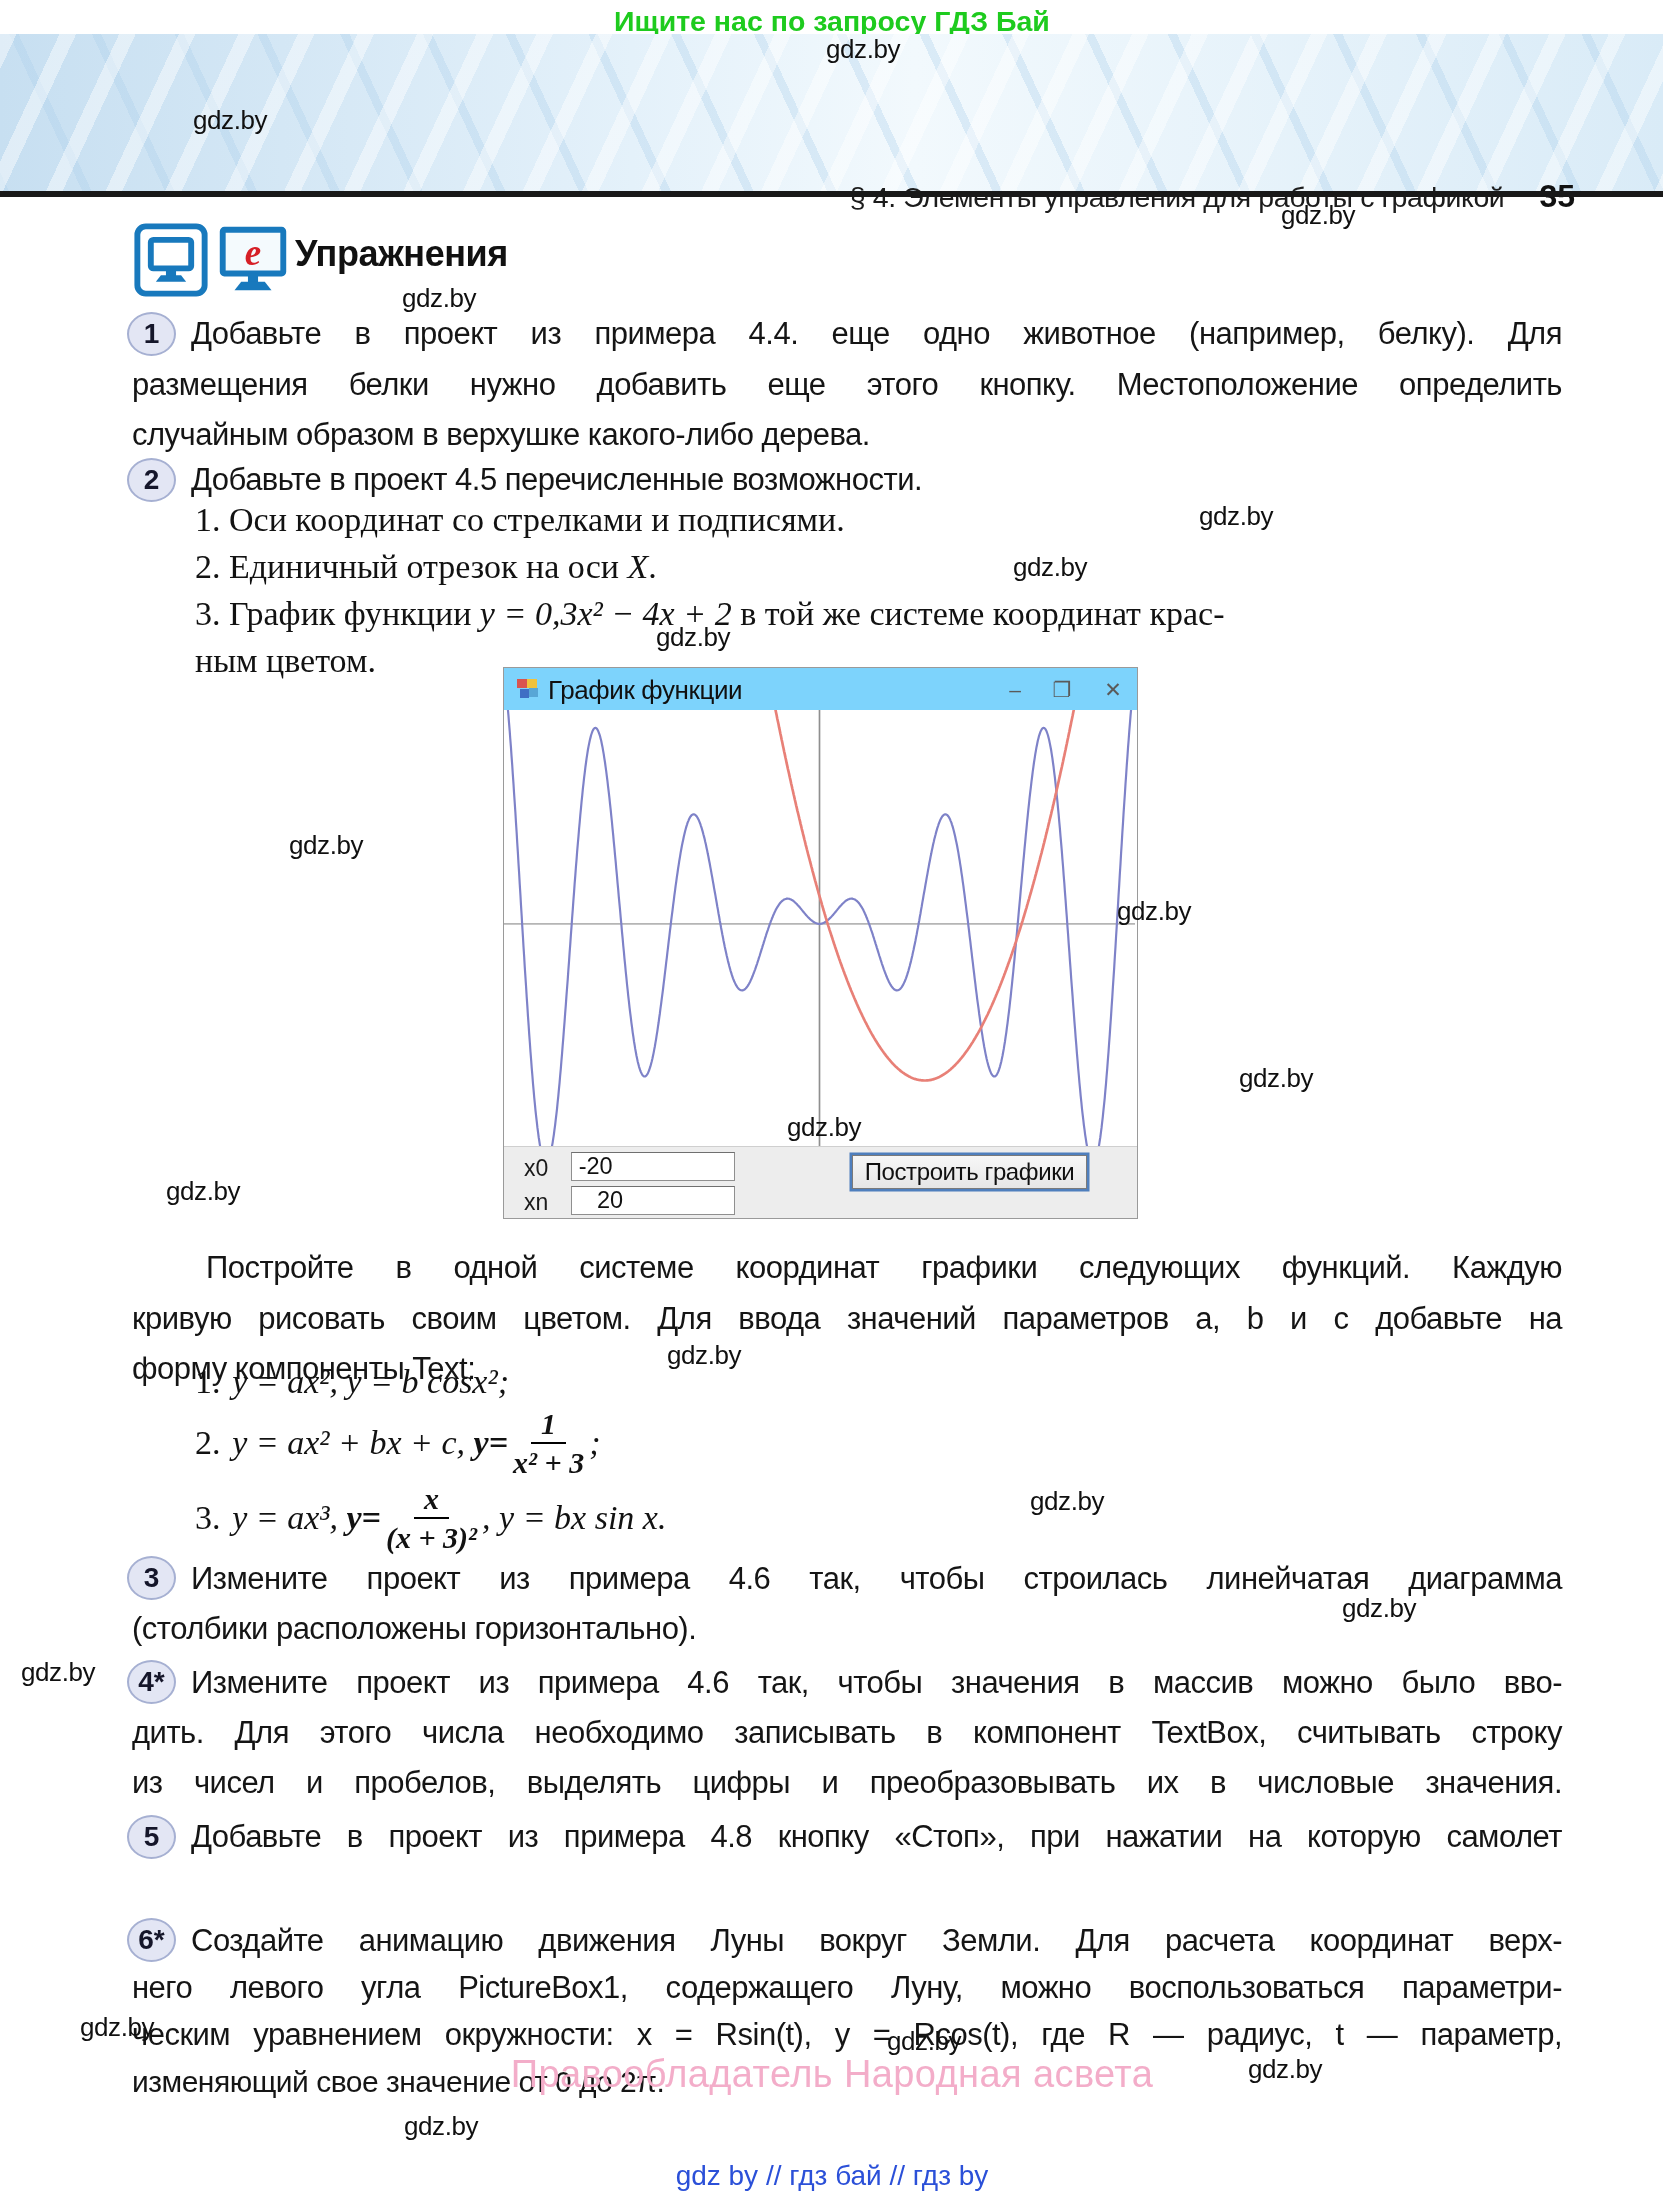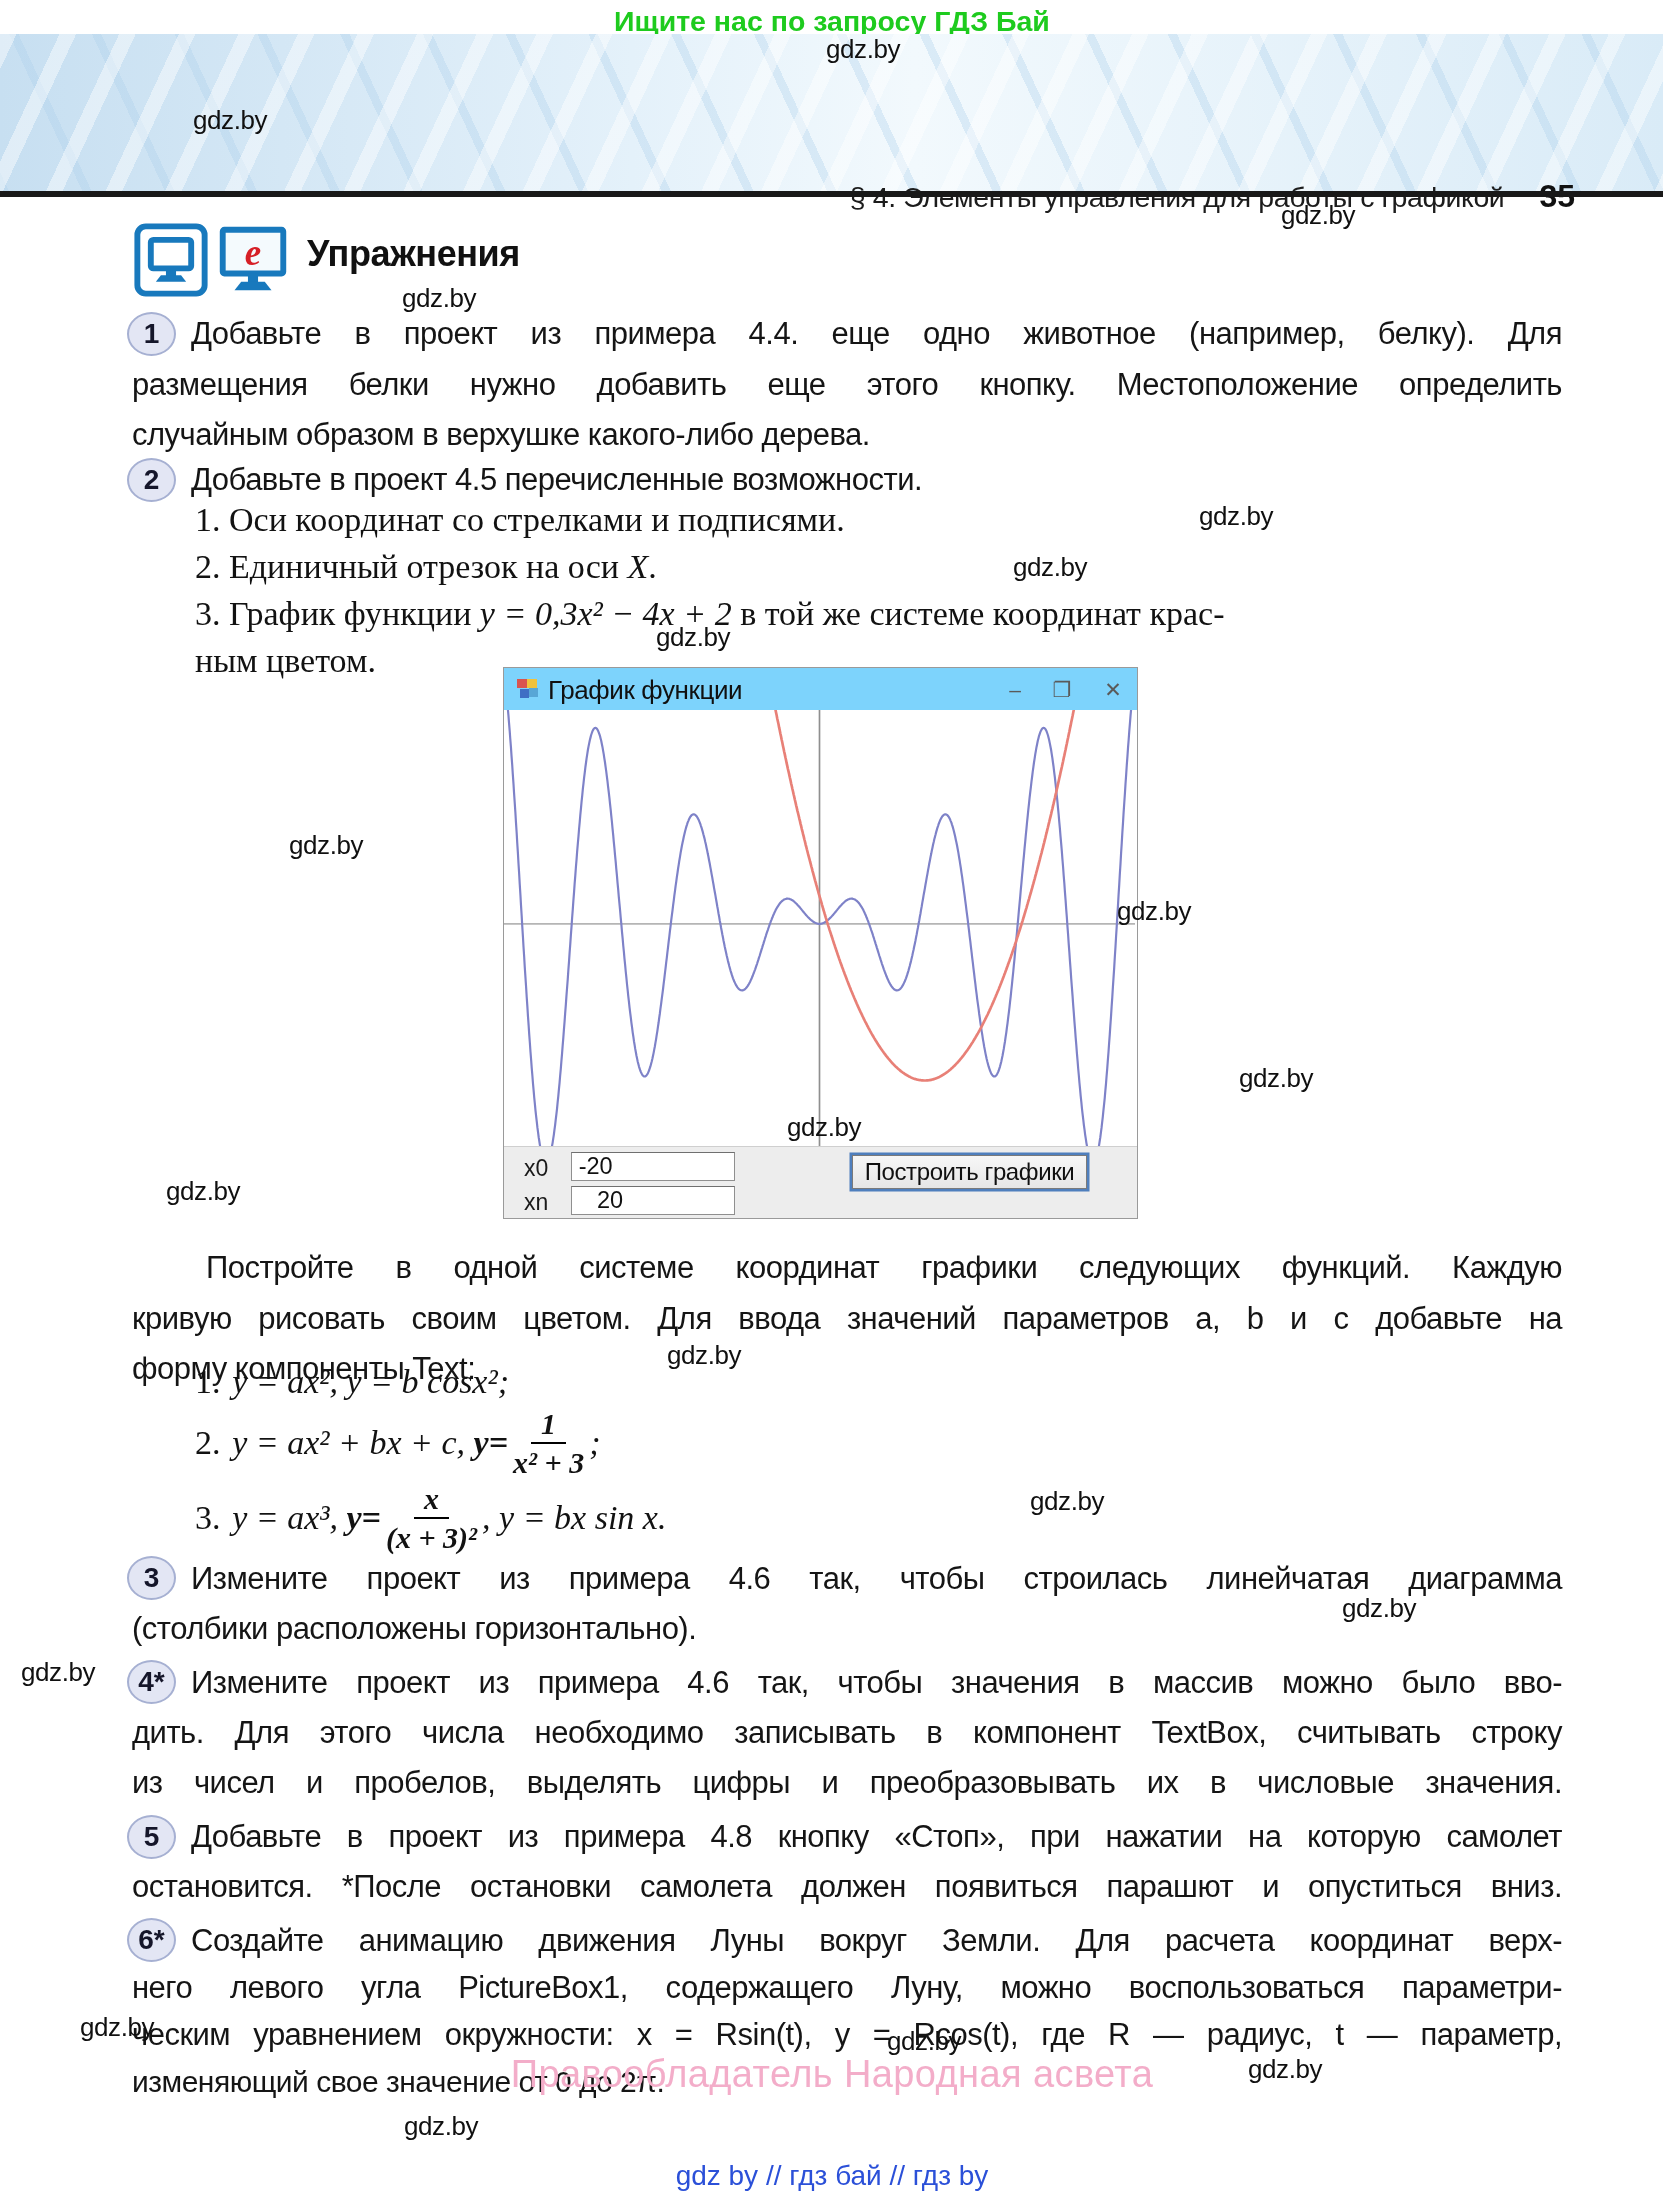--- a/index.html
+++ b/index.html
@@ -16,21 +16,21 @@
             repeating-linear-gradient(115deg, rgba(255,255,255,.45) 0 15px, rgba(255,255,255,0) 15px 54px),
             repeating-linear-gradient(65deg, rgba(173,208,235,.35) 0 8.4px, rgba(255,255,255,0) 8.4px 75px);}
   .hdr{position:absolute;right:89px;top:144px;white-space:nowrap;}
   .hdr .sect{font-size:28.5px;color:#1c1c1c;letter-spacing:-0.4px;}
   .hdr .pnum{font-size:32px;font-weight:bold;margin-left:35px;color:#111;}
   .rule{position:absolute;top:191px;left:0;width:100%;height:5.9px;background:#191919;}
   
   .wm{position:absolute;font-size:26px;color:#101010;letter-spacing:-0.4px;white-space:nowrap;}
   
   .icon-box{position:absolute;width:74px;height:74px;}
-  .h-title{position:absolute;font-size:36px;font-weight:bold;letter-spacing:-0.4px;margin-left:12px;}
+  .h-title{position:absolute;font-size:36px;font-weight:bold;letter-spacing:-0.4px;}
   
   .ln{position:absolute;left:132px;width:1430px;font-size:31px;line-height:37px;
       letter-spacing:-0.5px;color:#151515;}
   .j{text-align:justify;text-align-last:justify;}
   .ind{padding-left:59px;box-sizing:border-box;}
   .ind2{padding-left:74px;box-sizing:border-box;}
   .badge{position:absolute;width:49px;height:44px;border-radius:50%;
          background:#e3e6f4;border:2.5px solid #a6b0d2;box-sizing:border-box;
          text-align:center;font-size:28px;font-weight:bold;line-height:39px;color:#15162a;}
   
@@ -181,21 +181,20 @@
   <div class="ln j ind" style="top:1560px;">Измените проект из примера 4.6 так, чтобы строилась линейчатая диаграмма</div>
   <div class="ln" style="top:1610px;">(столбики расположены горизонтально).</div>
 
   <div class="badge" style="left:127px;top:1660px;">4*</div>
   <div class="ln j ind" style="top:1664px;">Измените проект из примера 4.6 так, чтобы значения в массив можно было вво-</div>
   <div class="ln j" style="top:1714px;">дить. Для этого числа необходимо записывать в компонент TextBox, считывать строку</div>
   <div class="ln j" style="top:1764px;">из чисел и пробелов, выделять цифры и преобразовывать их в числовые значения.</div>
 
   <div class="badge" style="left:127px;top:1815px;">5</div>
   <div class="ln j ind" style="top:1818px;">Добавьте в проект из примера 4.8 кнопку «Стоп», при нажатии на которую самолет</div>
-  <div class="ln j" style="top:1868px;">остановится. *После остановки самолета должен появиться парашют и опуститься вниз.</div>
 
   <div class="badge" style="left:127px;top:1918px;">6*</div>
   <div class="ln j ind" style="top:1922px;">Создайте анимацию движения Луны вокруг Земли. Для расчета координат верх-</div>
   <div class="ln j" style="top:1969px;">него левого угла PictureBox1, содержащего Луну, можно воспользоваться параметри-</div>
   <div class="ln j" style="top:2016px;">ческим уравнением окружности: x = Rsin(t), y = Rcos(t), где R — радиус, t — параметр,</div>
   <div class="ln" style="top:2063px;height:34px;font-size:30px;">изменяющий свое значение от 0 до 2π.</div>
 
   <div class="pink" style="top:2053px;">Правообладатель Народная асвета</div>
   <div class="links">gdz by  //  гдз бай  //  гдз by</div>
 

